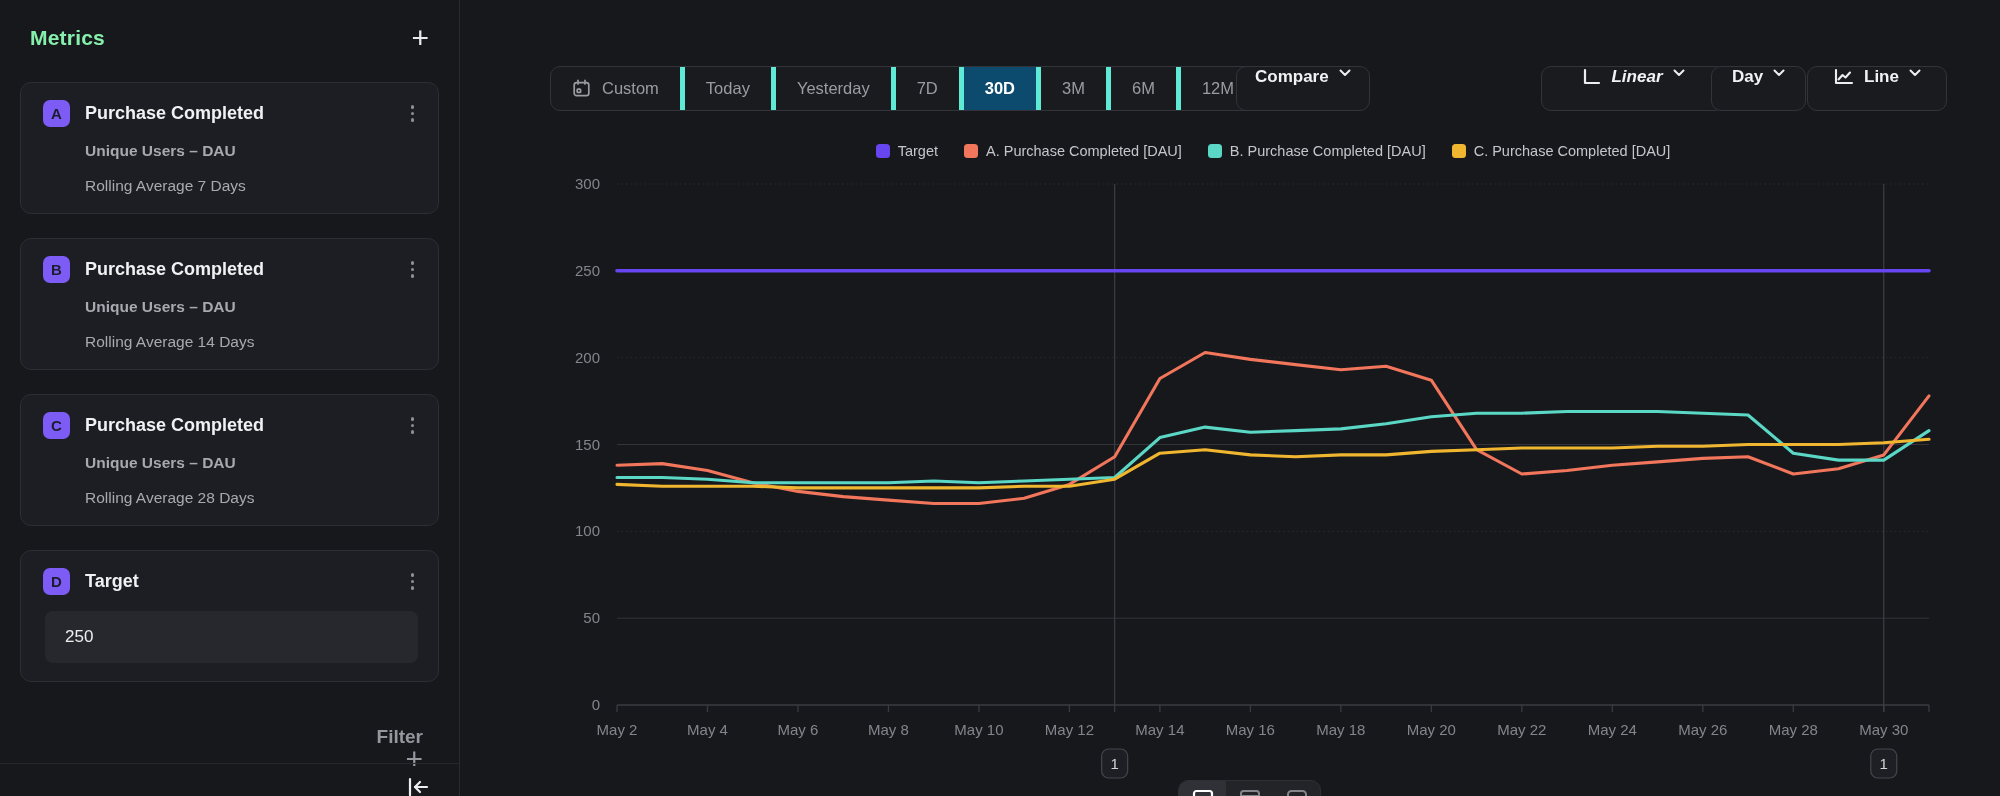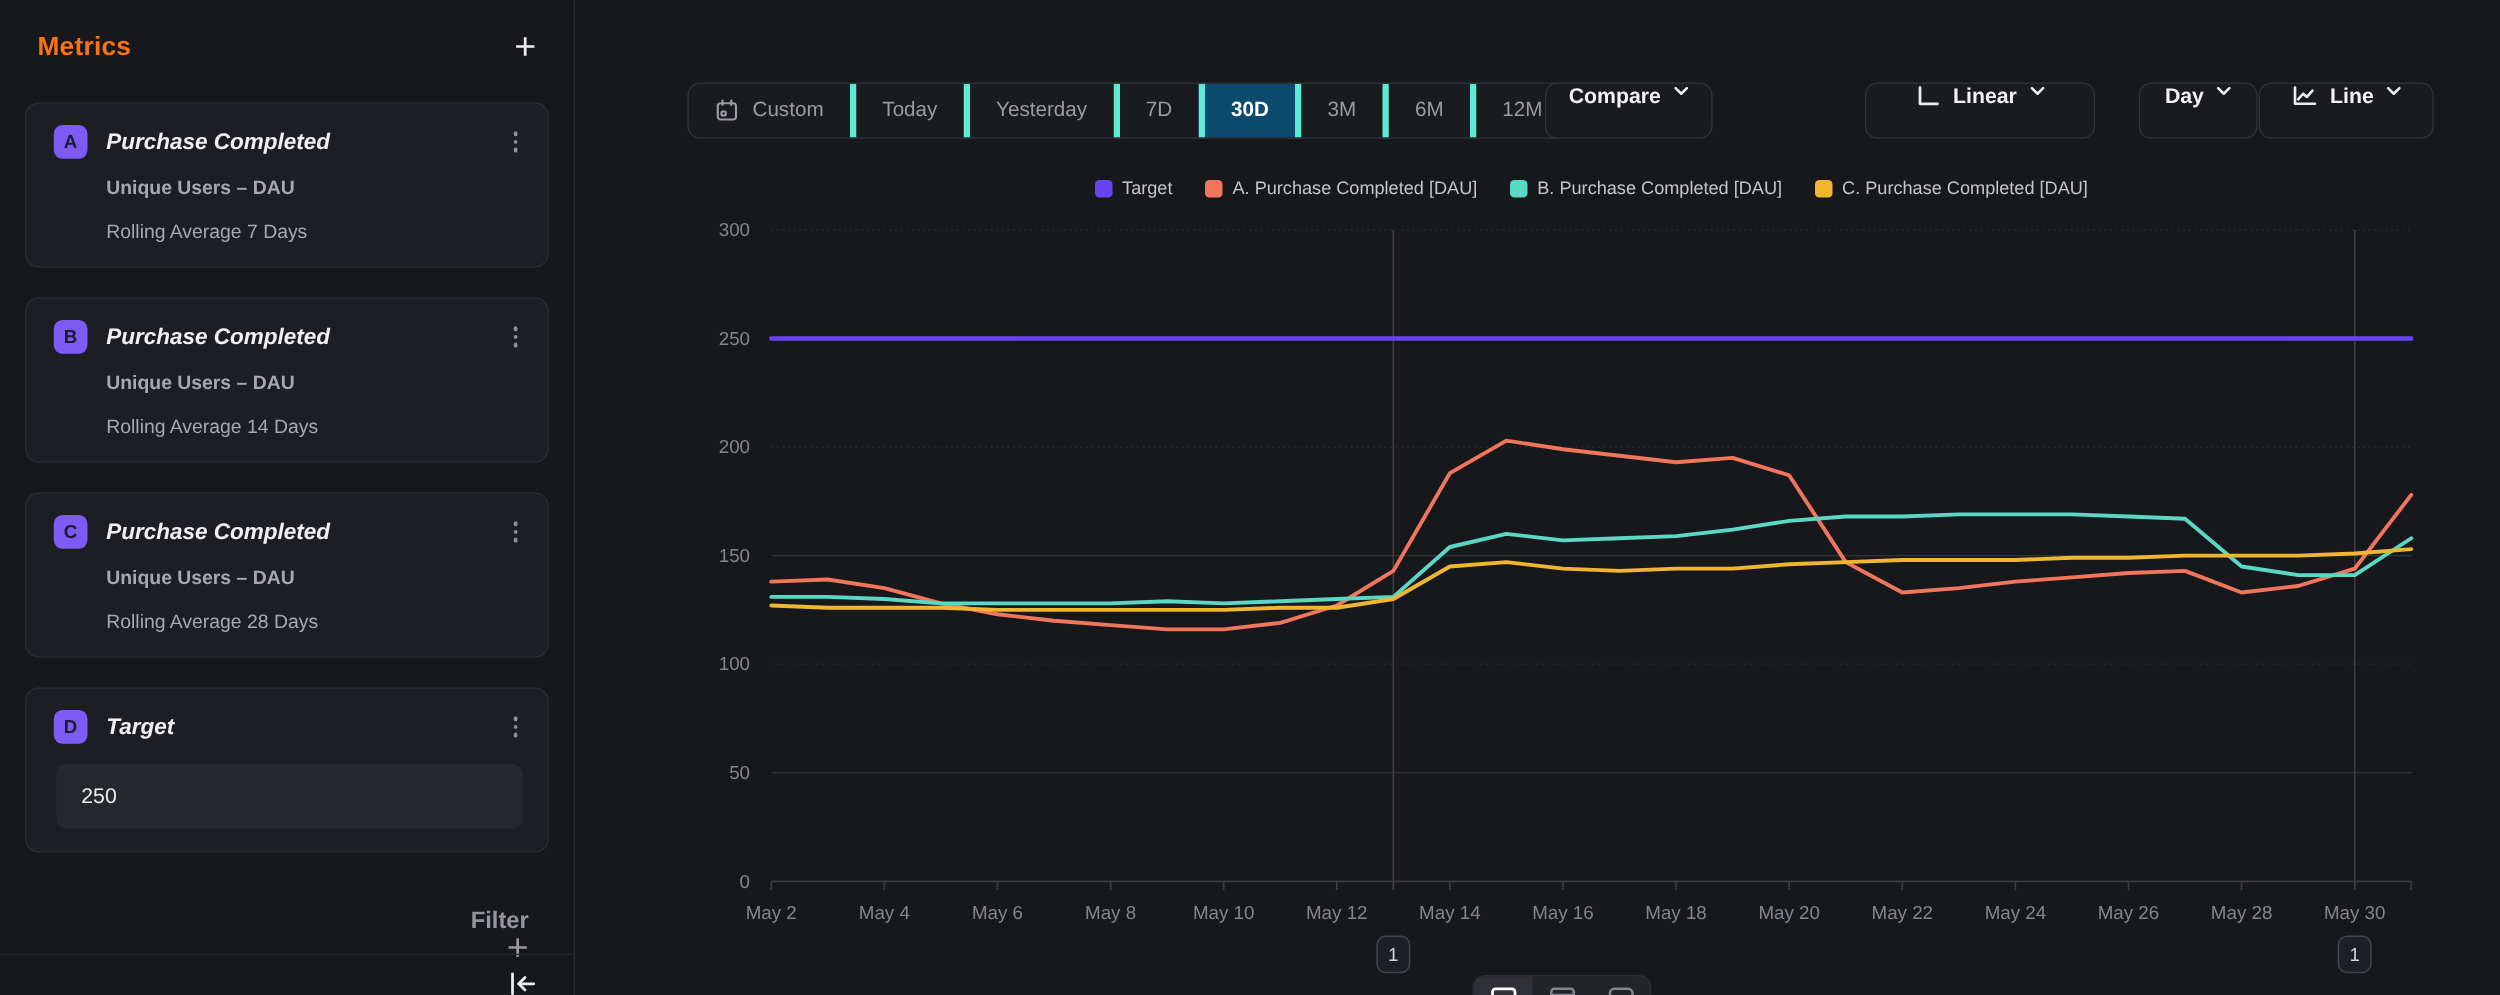--- a/index.html
+++ b/index.html
@@ -13,37 +13,37 @@
 
   
   .sidebar {
     position:absolute; left:0; top:0; width:460px; height:796px;
     background:#17181c; border-right:1px solid #2a2b30;
   }
   .sidebar-header {
     display:flex; align-items:center; justify-content:space-between;
     padding:26px 30px 0 30px;
   }
-  .sidebar-title { font-size:21px; font-weight:700; color:#f97316; letter-spacing:.2px; }
+  .sidebar-title { font-size:21px; font-weight:700; color:#86efac; letter-spacing:.2px; }
   .icon-plus {
     font-size:30px; font-weight:300; color:#e9e9ee; line-height:22px;
     cursor:pointer; user-select:none;
   }
   .cards { margin-top:32px; display:flex; flex-direction:column; row-gap:24px; padding:0 20px; }
   .card {
     background:#1d1e23; border:1px solid #2d2e34; border-radius:11px;
     padding:17px 18px 18px 22px; position:relative;
   }
   .card-row { display:flex; align-items:center; }
   .badge {
     width:27px; height:27px; border-radius:7px; background:#7d5cf6;
     color:#1b1c2e; font-size:15px; font-weight:700;
     display:flex; align-items:center; justify-content:center; flex:none;
   }
-  .card-title { font-size:18px; font-weight:700; color:#f1f1f4; margin-left:15px; flex:1;font-style:italic; }
+  .card-title { font-size:18px; font-weight:700; color:#f1f1f4; margin-left:15px; flex:1; }
   .kebab { display:flex; flex-direction:column; row-gap:3px; padding:4px 6px; cursor:pointer; }
   .kebab i { width:3.5px; height:3.5px; border-radius:50%; background:#8f9097; }
   .card-sub { margin:15px 0 0 42px; font-size:15.5px; color:#a8a9b0;font-weight:bold; }
   .card-sub2 { margin:17px 0 0 42px; font-size:15.5px; color:#a8a9b0; }
   .target-input {
     margin:16px 0 0 2px; height:52px; background:#27282d; border-radius:8px;
     display:flex; align-items:center; padding-left:20px;
     font-size:17px; color:#eceef0; width:calc(100% - 4px);
   }
   .filter-row {
@@ -71,21 +71,21 @@
 
   .btn {
     position:absolute; top:66px; height:45px;
     display:inline-flex; align-items:flex-start; justify-content:center;
     border:1px solid #33343a; border-radius:10px; background:#1a1b1f;
     color:#f2f2f5; font-size:17px; font-weight:700; cursor:pointer; column-gap:10px;
     padding:0 18px;
   }
   .btn .chev { margin-top:2px; display:inline-flex; }
   .btn-compare { left:1236px; }
-  .btn-linear { left:1492px; width:184px; }
+  .btn-linear { left:1541px; width:184px;font-style:italic; }
   .btn-day { left:1711px; width:95px; }
   .btn-line { left:1807px; width:140px; }
 
   
   .legend {
     position:absolute; left:617px; top:143px; width:1312px;
     display:flex; justify-content:center; column-gap:26px; align-items:center;
   }
   .legend-item { display:flex; align-items:center; column-gap:8px; cursor:pointer; }
   .legend-swatch { width:14px; height:14px; border-radius:3.5px; flex:none; }

